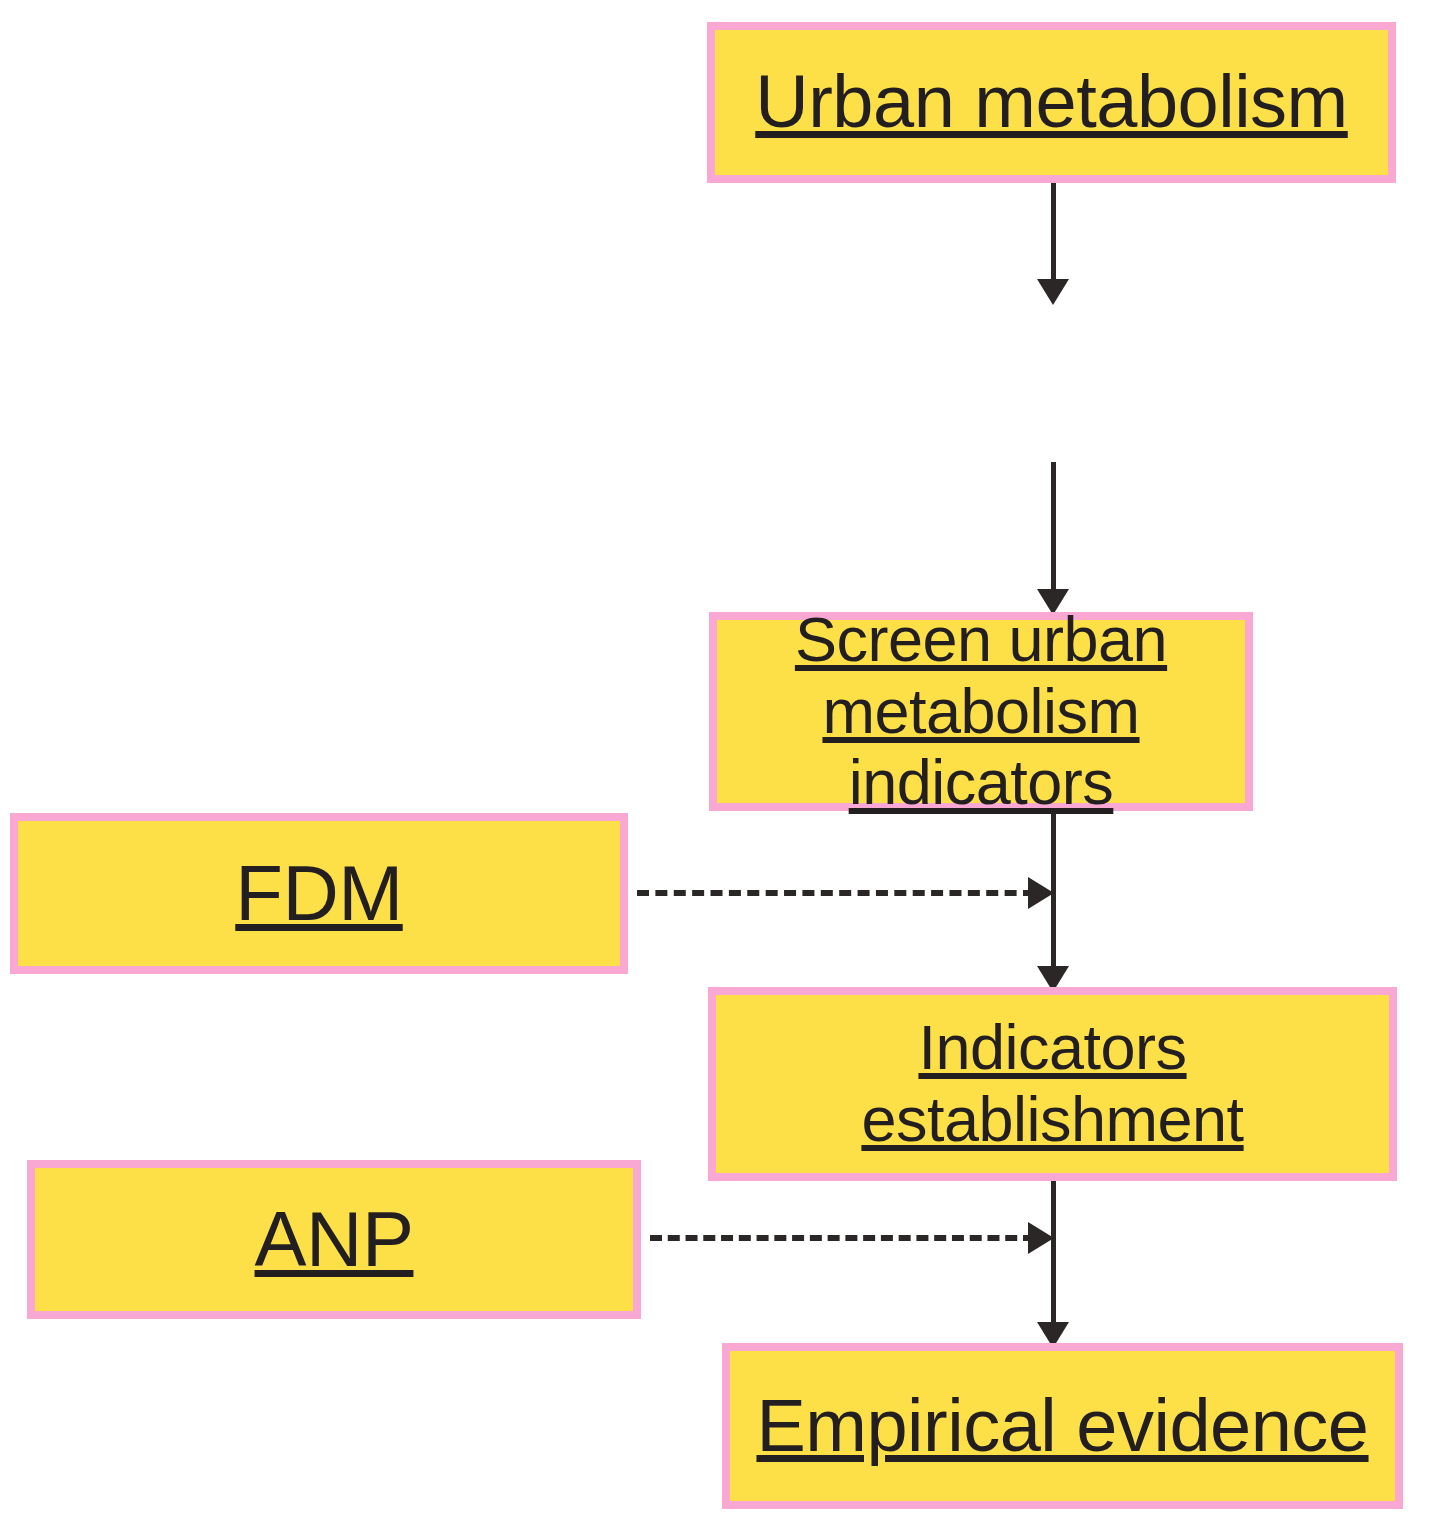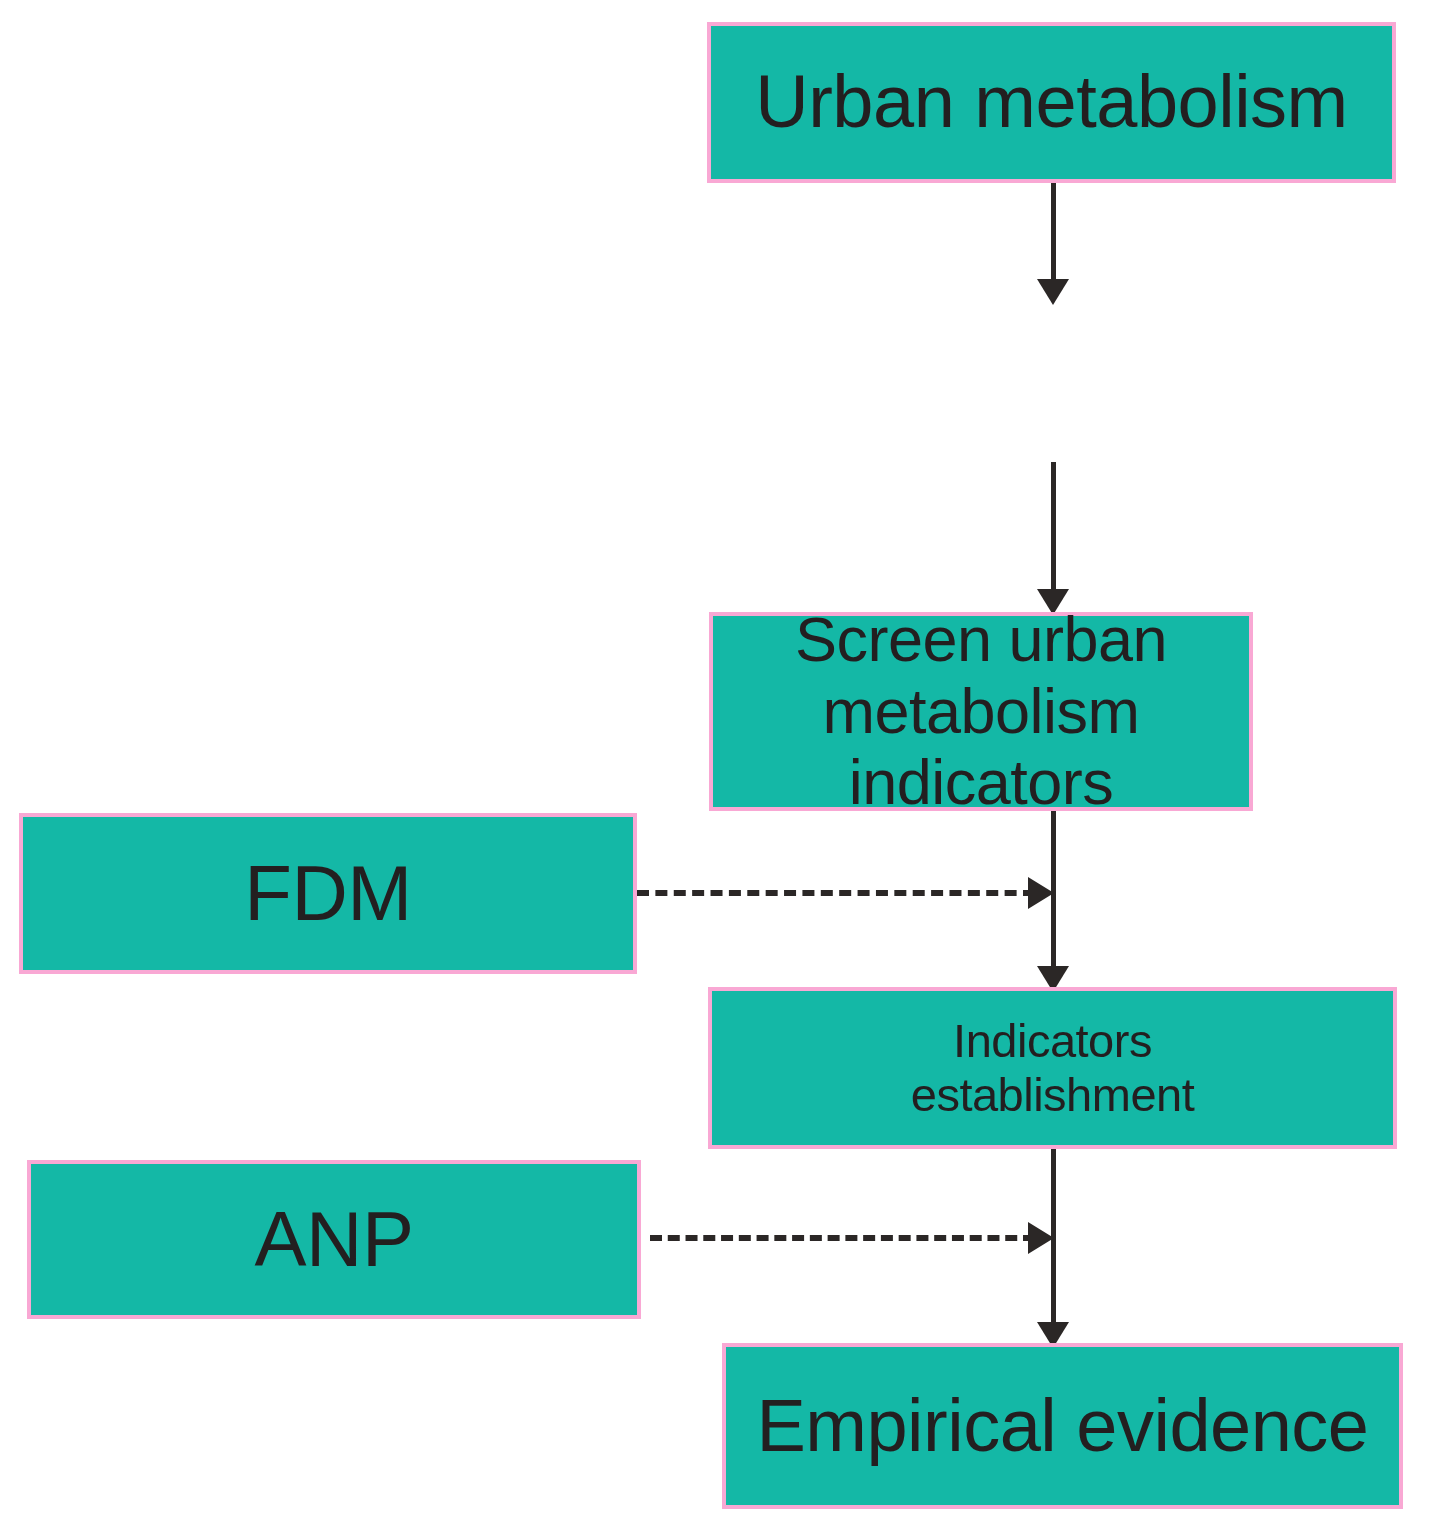--- a/index.html
+++ b/index.html
@@ -13,52 +13,52 @@
   #canvas {
     position: relative;
     width: 1429px;
     height: 1528px;
     background: #ffffff;
     overflow: hidden;
   }
   .node {
     position: absolute;
     box-sizing: border-box;
-    border: 4px solid #f9a8d4;
-    background: #14b8a6;
+    border: 8px solid #f9a8d4;
+    background: #fde047;
     display: flex;
     align-items: center;
     justify-content: center;
     text-align: center;
     color: #231f20;
     line-height: 1.14;
     letter-spacing: -0.5px;
     white-space: pre-line;
+    text-decoration: underline;
   }
   
   #node-urban-metabolism {
     left: 707px; top: 22px; width: 689px; height: 161px;
     font-size: 74px;
   }
   #node-literature-review {
     left: 722px; top: 300px; width: 662px; height: 163px;
     font-size: 74px;
   }
   #node-screen-indicators {
     left: 709px; top: 612px; width: 544px; height: 199px;
     font-size: 63px;
   }
   #node-fdm {
     left: 10px; top: 813px; width: 618px; height: 161px;
     font-size: 78px;
-    margin-left: 9px;
   }
   #node-indicators-establishment {
-    left: 708px; top: 987px; width: 689px; height: 162px;
-    font-size: 47px;
+    left: 708px; top: 987px; width: 689px; height: 194px;
+    font-size: 63px;
   }
   #node-anp {
     left: 27px; top: 1160px; width: 614px; height: 159px;
     font-size: 78px;
   }
   #node-empirical-evidence {
     left: 722px; top: 1343px; width: 681px; height: 166px;
     font-size: 74px;
   }
 

